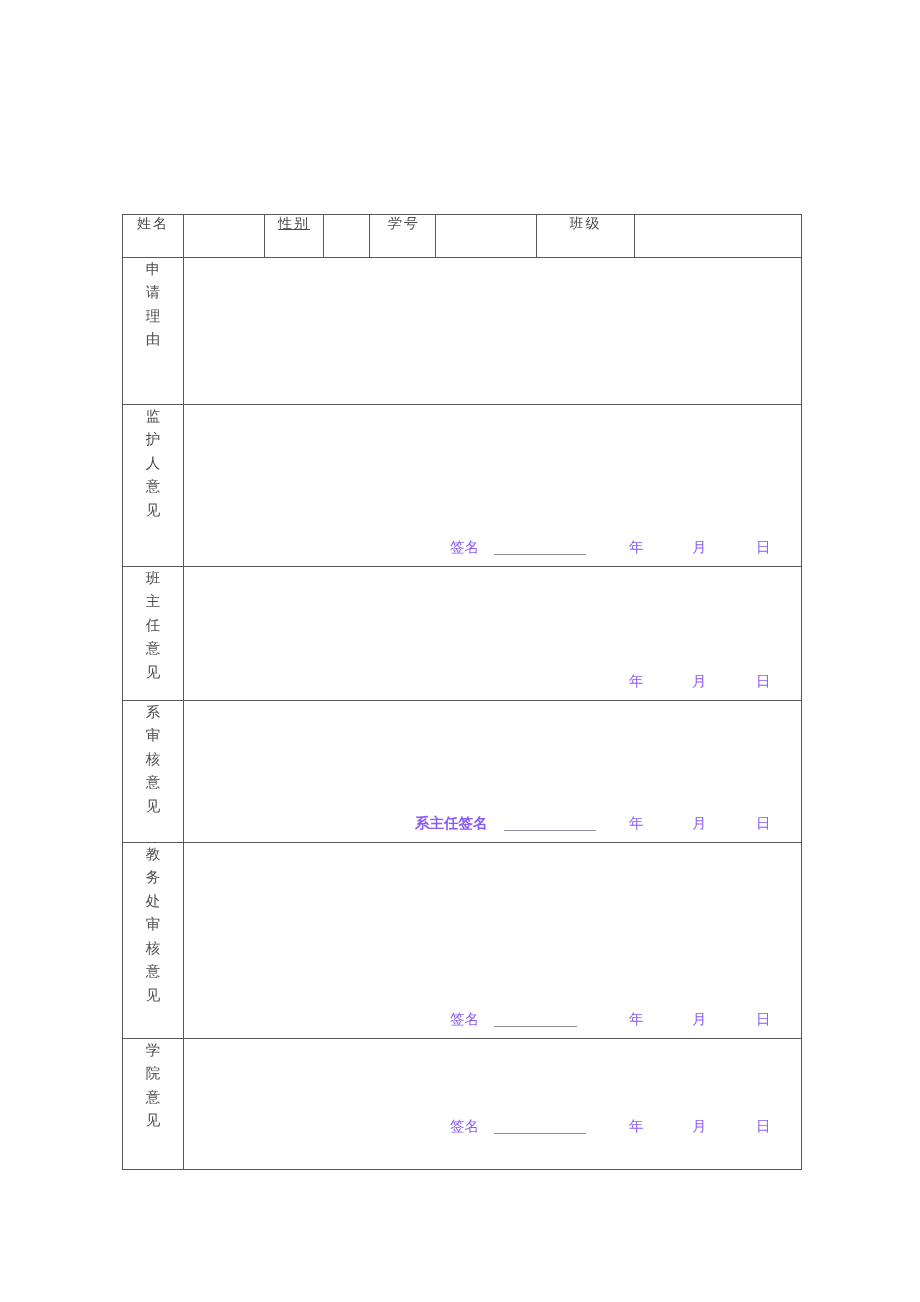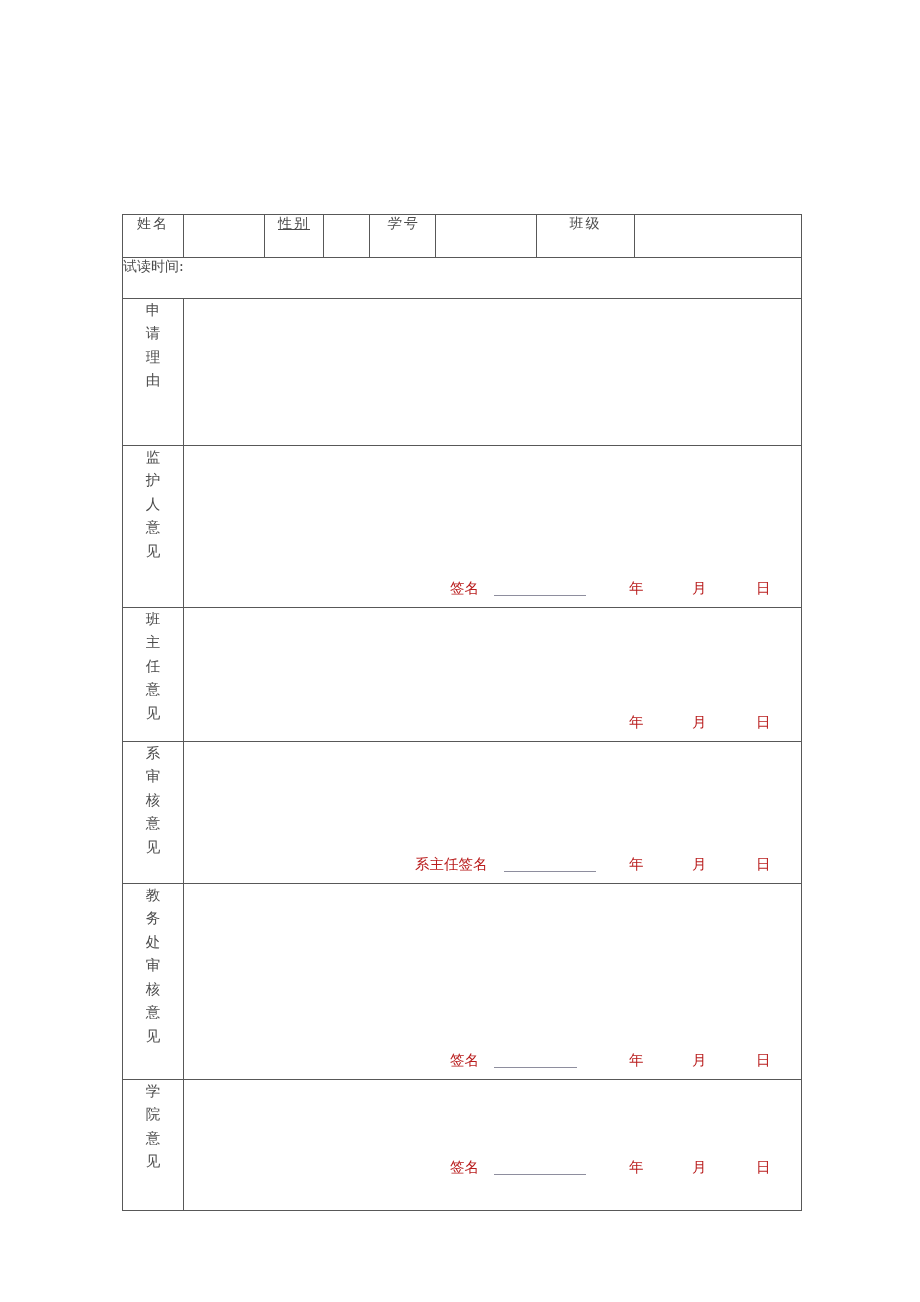--- a/index.html
+++ b/index.html
@@ -89,21 +89,21 @@
     padding: 0;
   }
   .sign-row {
     position: absolute;
     left: 0;
     right: 0;
     bottom: 9px;
     display: flex;
     align-items: flex-end;
     font-size: 14.5px;
-    color: #b91c1c;
+    color: #8b5cf6;
     height: 20px;
   }
   .sign-label {
     position: absolute;
     white-space: nowrap;
   }
   .sign-rule {
     position: absolute;
     border-bottom: 1px solid #8e8e9e;
     height: 1px;
@@ -132,23 +132,20 @@
       <td class="hdr-cell" style="width:60px;">姓名</td>
       <td class="hdr-blank" style="width:80px;"></td>
       <td class="hdr-cell" style="width:58px;text-decoration:underline;">性别</td>
       <td class="hdr-blank" style="width:45px;"></td>
       <td class="hdr-cell" style="width:65px;font-style:italic;">学号</td>
       <td class="hdr-blank" style="width:100px;"></td>
       <td class="hdr-cell" style="width:97px;">班级</td>
       <td class="hdr-blank" style="width:166px;"></td>
     </tr>
 
-    <tr>
-      <td class="period-cell" colspan="8">试读时间:</td>
-    </tr>
 
     <tr>
       <td class="vlabel r-reason">
         <span class="vlabel-inner">申
 请
 理
 由</span>
       </td>
       <td class="content-cell r-reason" colspan="7"></td>
     </tr>
@@ -192,21 +189,21 @@
     <tr>
       <td class="vlabel r-dept">
         <span class="vlabel-inner">系
 审
 核
 意
 见</span>
       </td>
       <td class="content-cell r-dept" colspan="7">
         <div class="sign-row">
-          <span class="sign-label" style="left:231px;">系主任签名</span>
+          <span class="sign-label" style="left:231px;font-weight:bold;">系主任签名</span>
           <span class="sign-rule" style="left:320px; width:92px; bottom:2px;"></span>
           <span class="date-y" style="left:445px;">年</span>
           <span class="date-m" style="left:508px;">月</span>
           <span class="date-d" style="left:572px;">日</span>
         </div>
       </td>
     </tr>
 
     <tr>
       <td class="vlabel r-academic">

